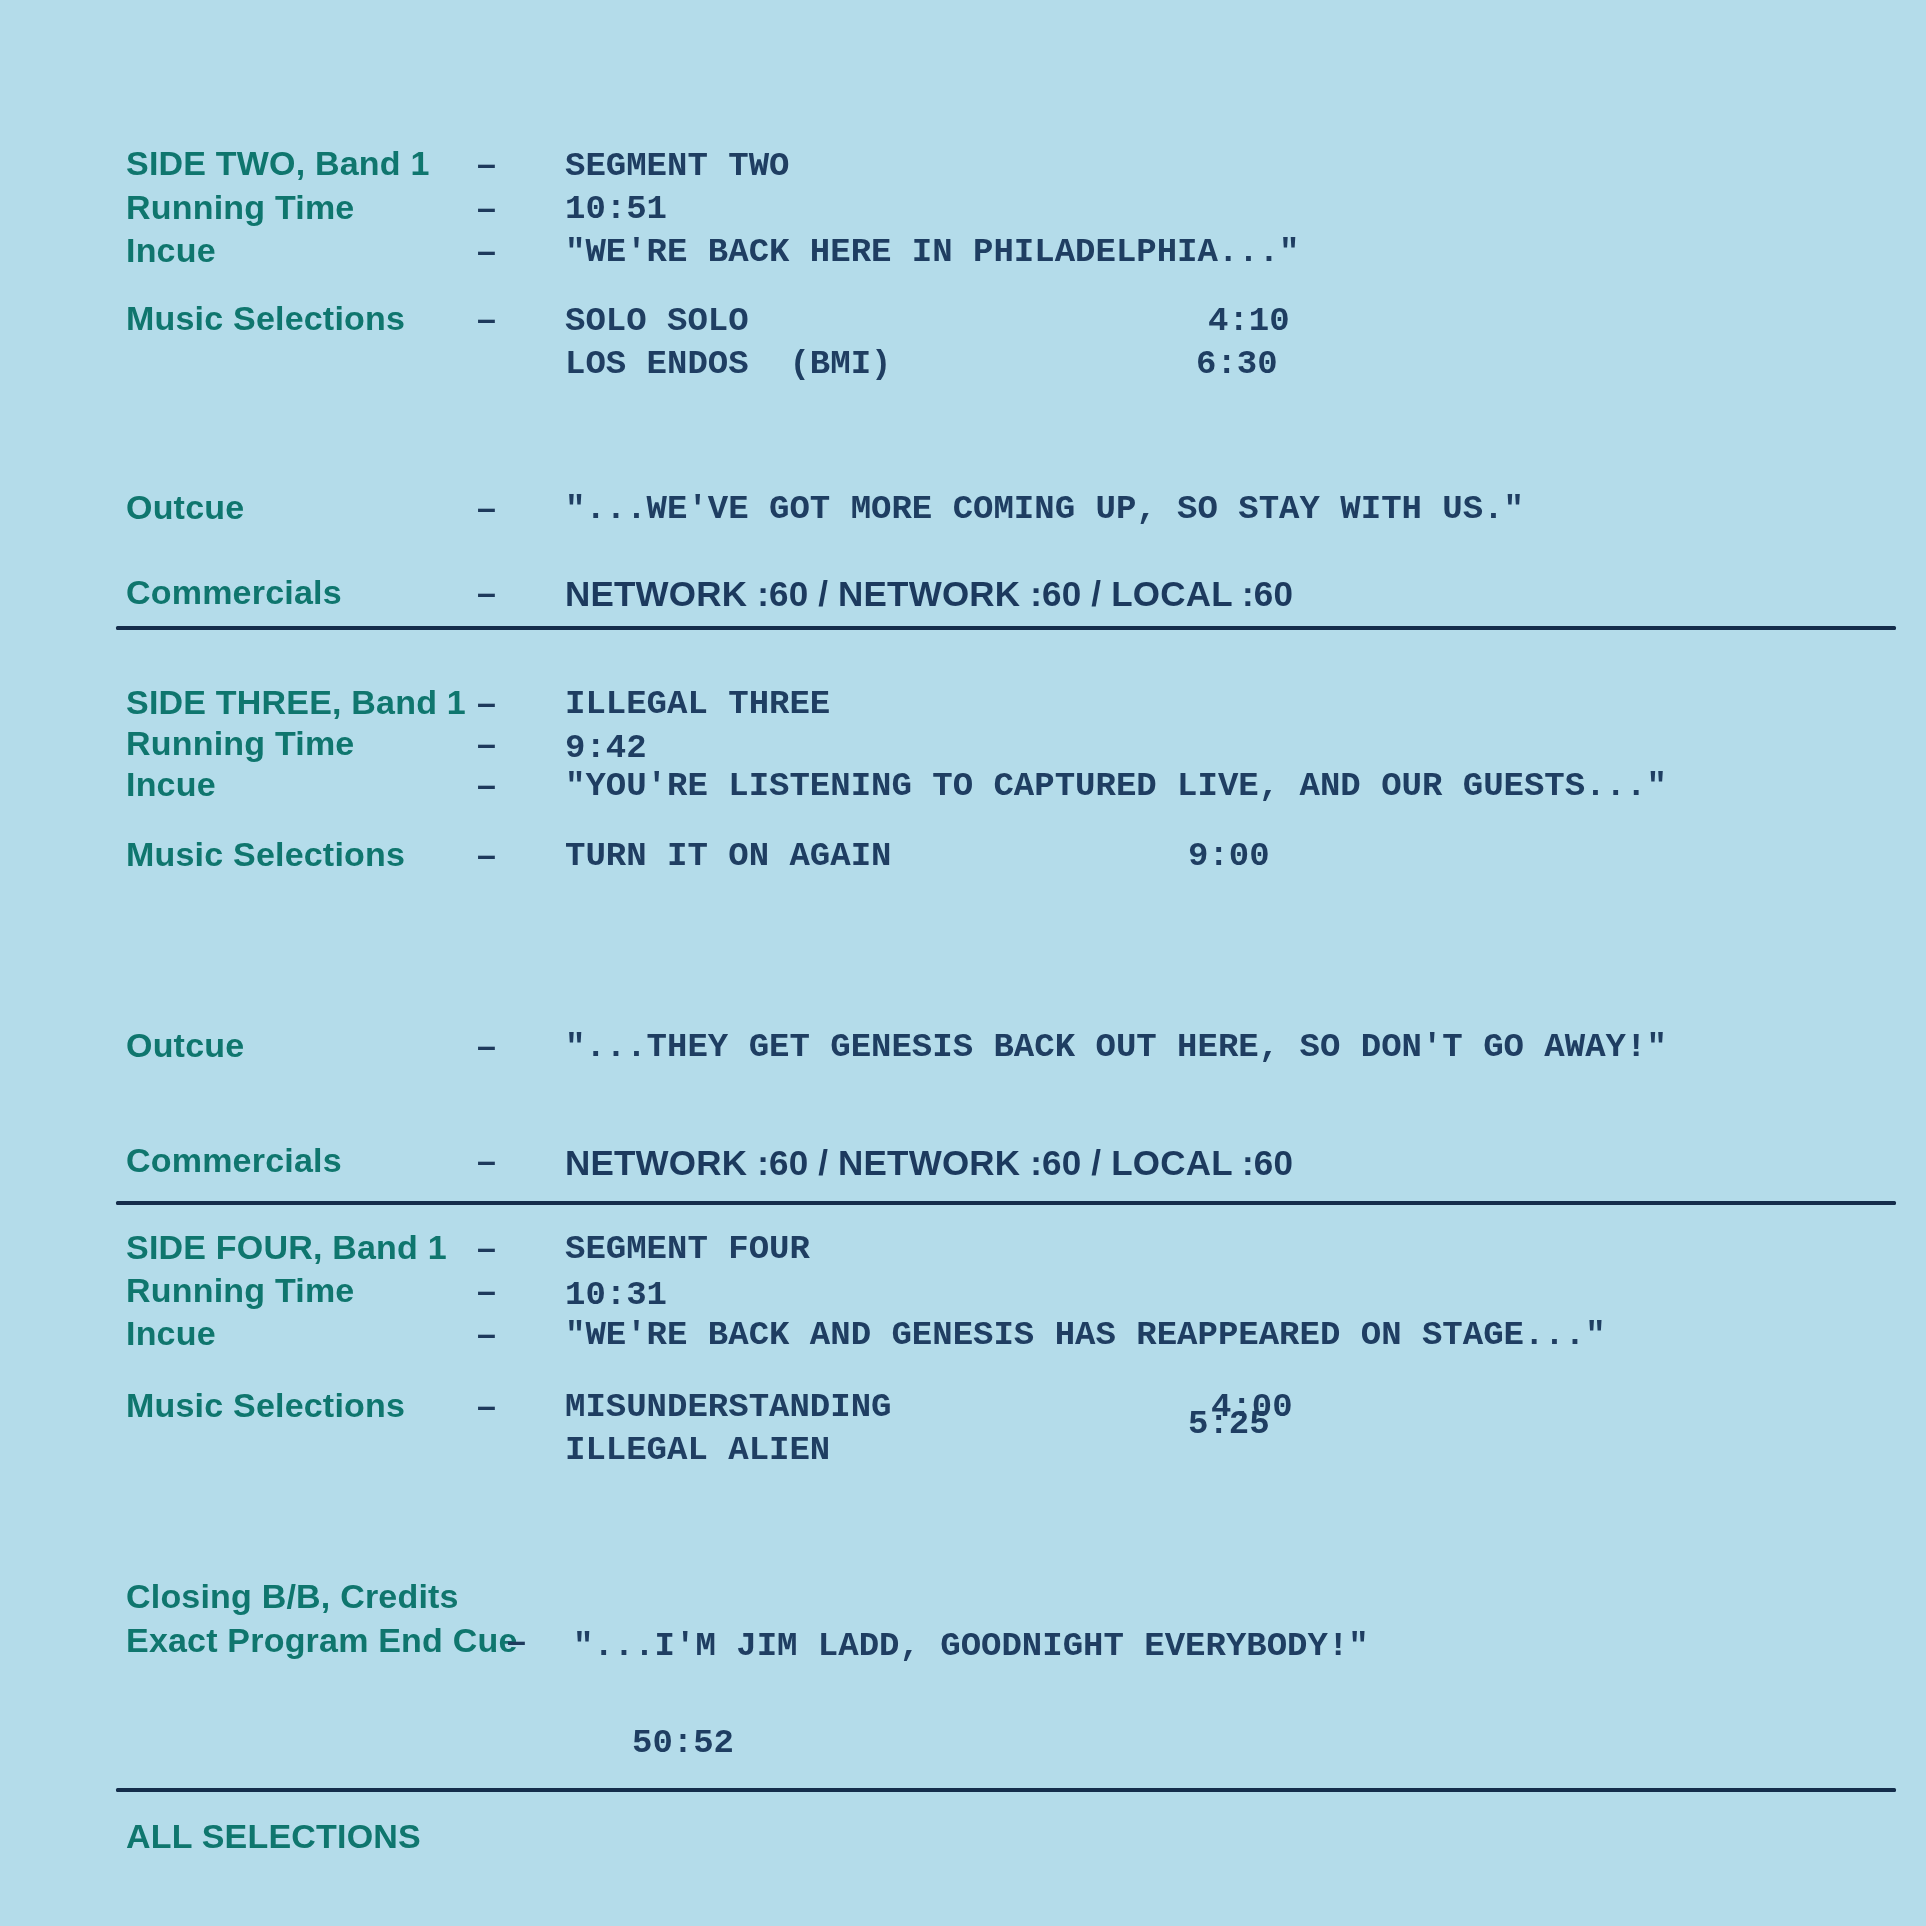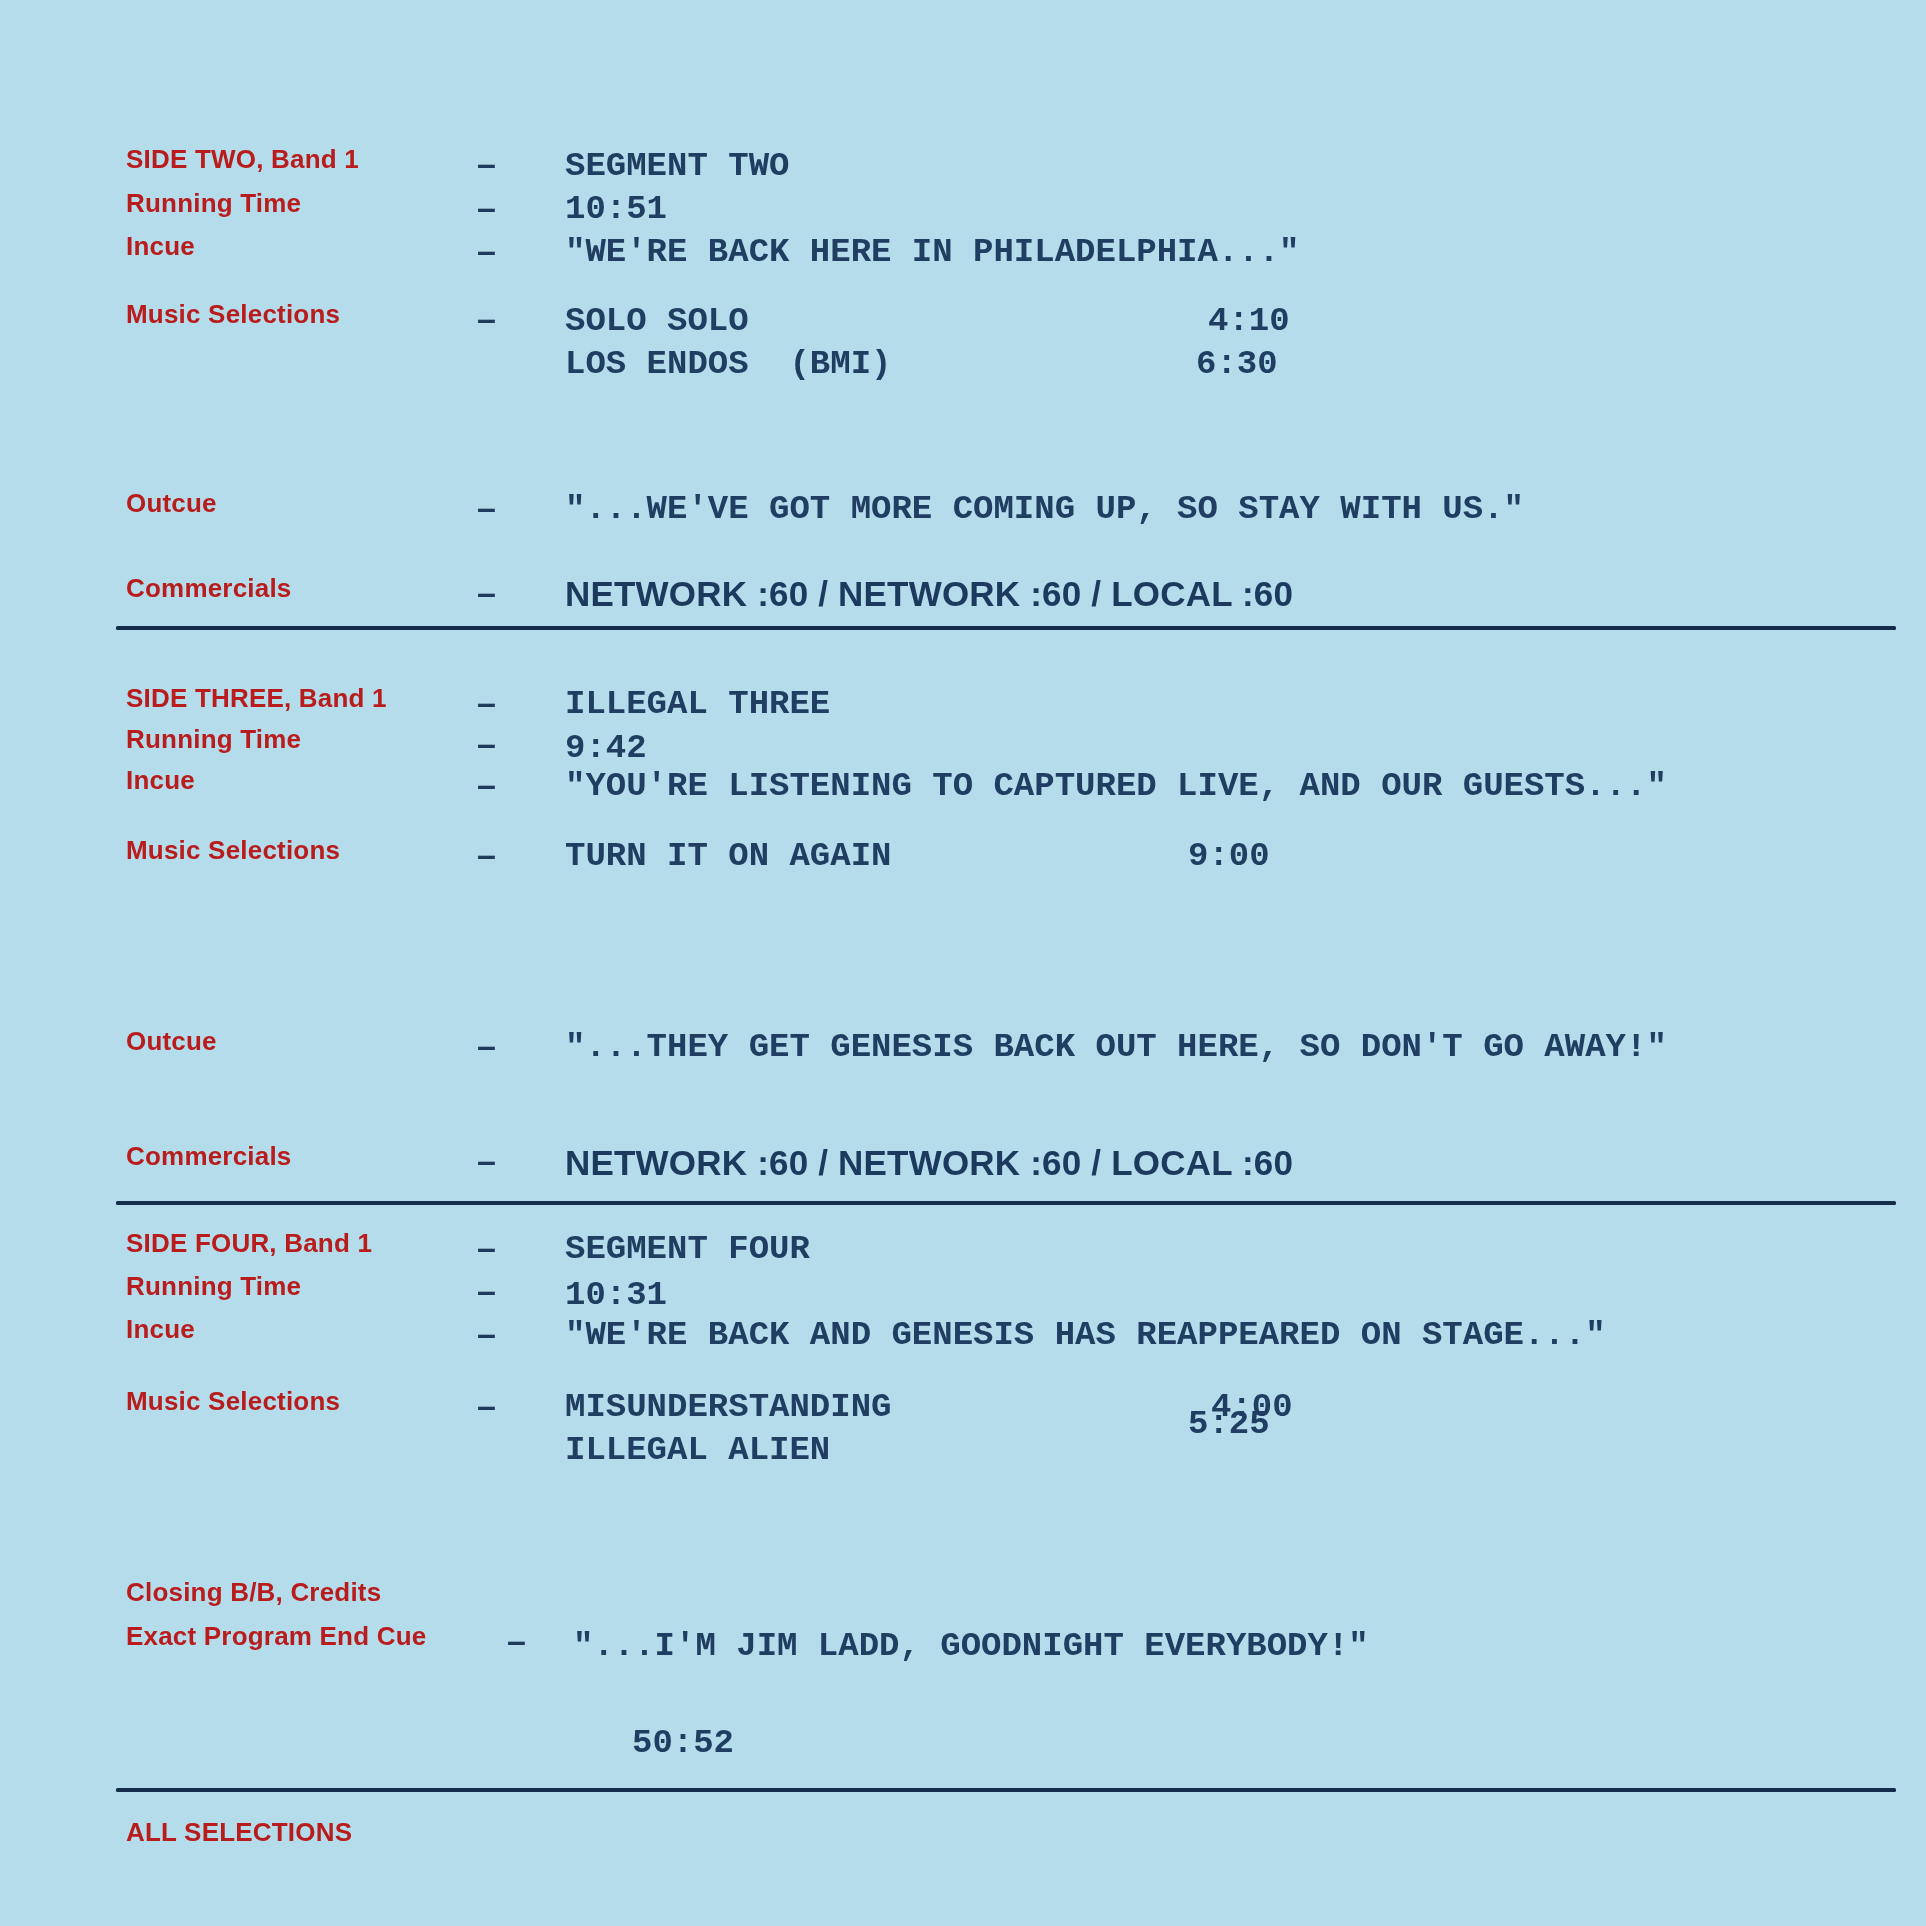--- a/index.html
+++ b/index.html
@@ -15,22 +15,22 @@
         #b6deec 22%, #b3dbe9 38%,
         #b7dfec 55%, #b3dbe9 72%,
         #b5ddeb 100%);
     background-color: #b4dcea;
     font-family: "Liberation Sans", sans-serif;
     color: #1e3a5c;
   }
   .abs { position: absolute; line-height: 1; white-space: pre; }
   .lbl {
     font-weight: bold;
-    font-size: 26px;
-    color: #b91c1c;
+    font-size: 34px;
+    color: #0f766e;
     letter-spacing: 0.2px;
   }
   .dash {
     font-weight: bold;
     font-size: 34px;
     color: #1e3a5c;
   }
   .tw {
     font-family: "Liberation Mono", "DejaVu Sans Mono", monospace;
     font-weight: bold;

